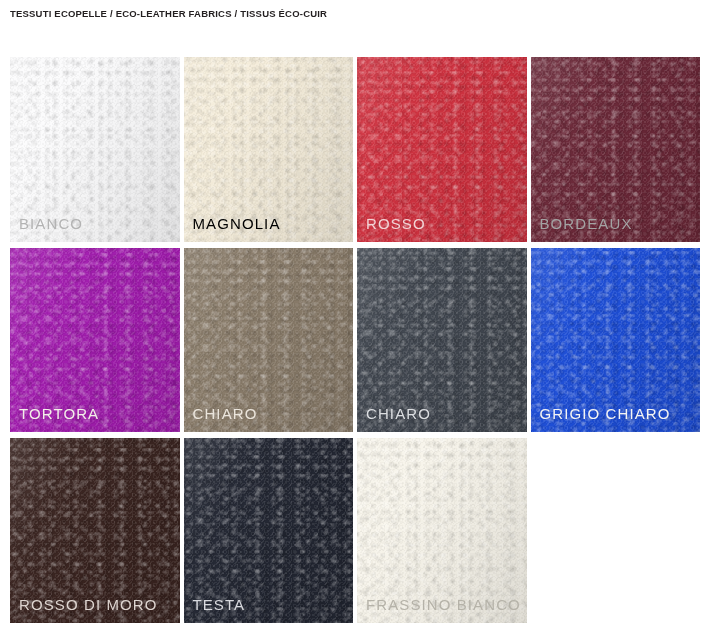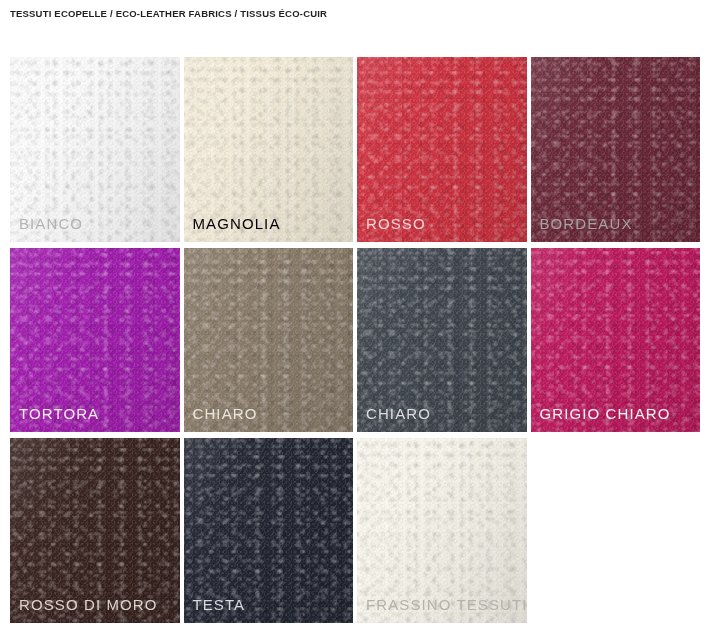--- a/index.html
+++ b/index.html
@@ -158,21 +158,21 @@
         <div class="grain-fine" style="background-position: 3px 6px;"></div>
         <div class="sheen"></div>
         <div class="swatch-label" style="color: rgb(235, 229, 220);">CHIARO</div>
       </div>
       <div class="swatch" style="background-color: rgb(65, 71, 80);">
         <div class="grain" style="background-position: 20px 19px;"></div>
         <div class="grain-fine" style="background-position: 8px 0px;"></div>
         <div class="sheen"></div>
         <div class="swatch-label" style="color: rgb(220, 222, 225);">CHIARO</div>
       </div>
-      <div class="swatch" style="background-color: #be185d;">
+      <div class="swatch" style="background-color: #1d4ed8;">
         <div class="grain" style="background-position: 4px 3px;"></div>
         <div class="grain-fine" style="background-position: 2px 3px;"></div>
         <div class="sheen"></div>
         <div class="swatch-label" style="color: rgb(244, 244, 243);">GRIGIO CHIARO</div>
       </div>
       <div class="swatch" style="background-color: rgb(58, 36, 32);">
         <div class="grain" style="background-position: 17px 10px;"></div>
         <div class="grain-fine" style="background-position: 7px 6px;"></div>
         <div class="sheen"></div>
         <div class="swatch-label" style="color: rgb(222, 213, 208);">ROSSO DI MORO</div>
@@ -180,18 +180,18 @@
       <div class="swatch" style="background-color: rgb(35, 39, 51);">
         <div class="grain" style="background-position: 1px 17px;"></div>
         <div class="grain-fine" style="background-position: 1px 0px;"></div>
         <div class="sheen"></div>
         <div class="swatch-label" style="color: rgb(217, 218, 223);">TESTA</div>
       </div>
       <div class="swatch" style="background-color: rgb(247, 244, 234);">
         <div class="grain" style="background-position: 14px 1px;"></div>
         <div class="grain-fine" style="background-position: 6px 3px;"></div>
         <div class="sheen"></div>
-        <div class="swatch-label" style="color: rgb(181, 178, 168);">FRASSINO TESSUTI</div>
+        <div class="swatch-label" style="color: rgb(181, 178, 168);">FRASSINO BIANCO</div>
       </div>
       <div class="swatch empty"></div>
     </div>
 
 </div>
 
 </body></html>

